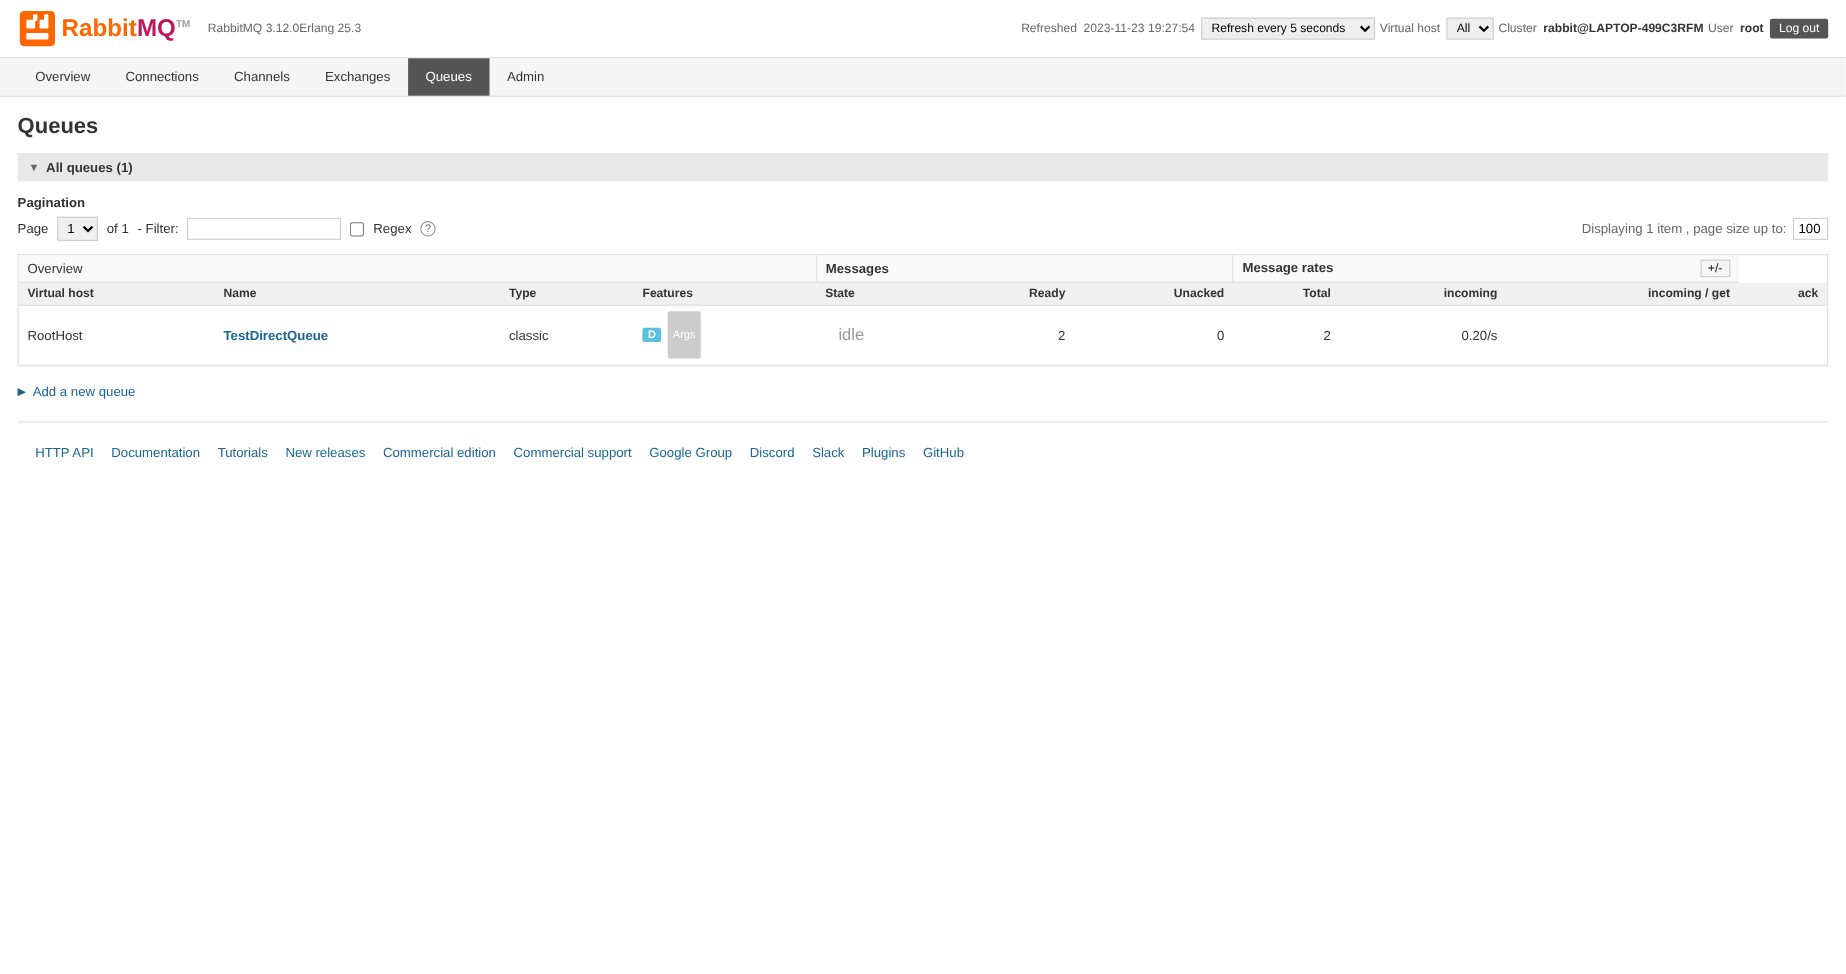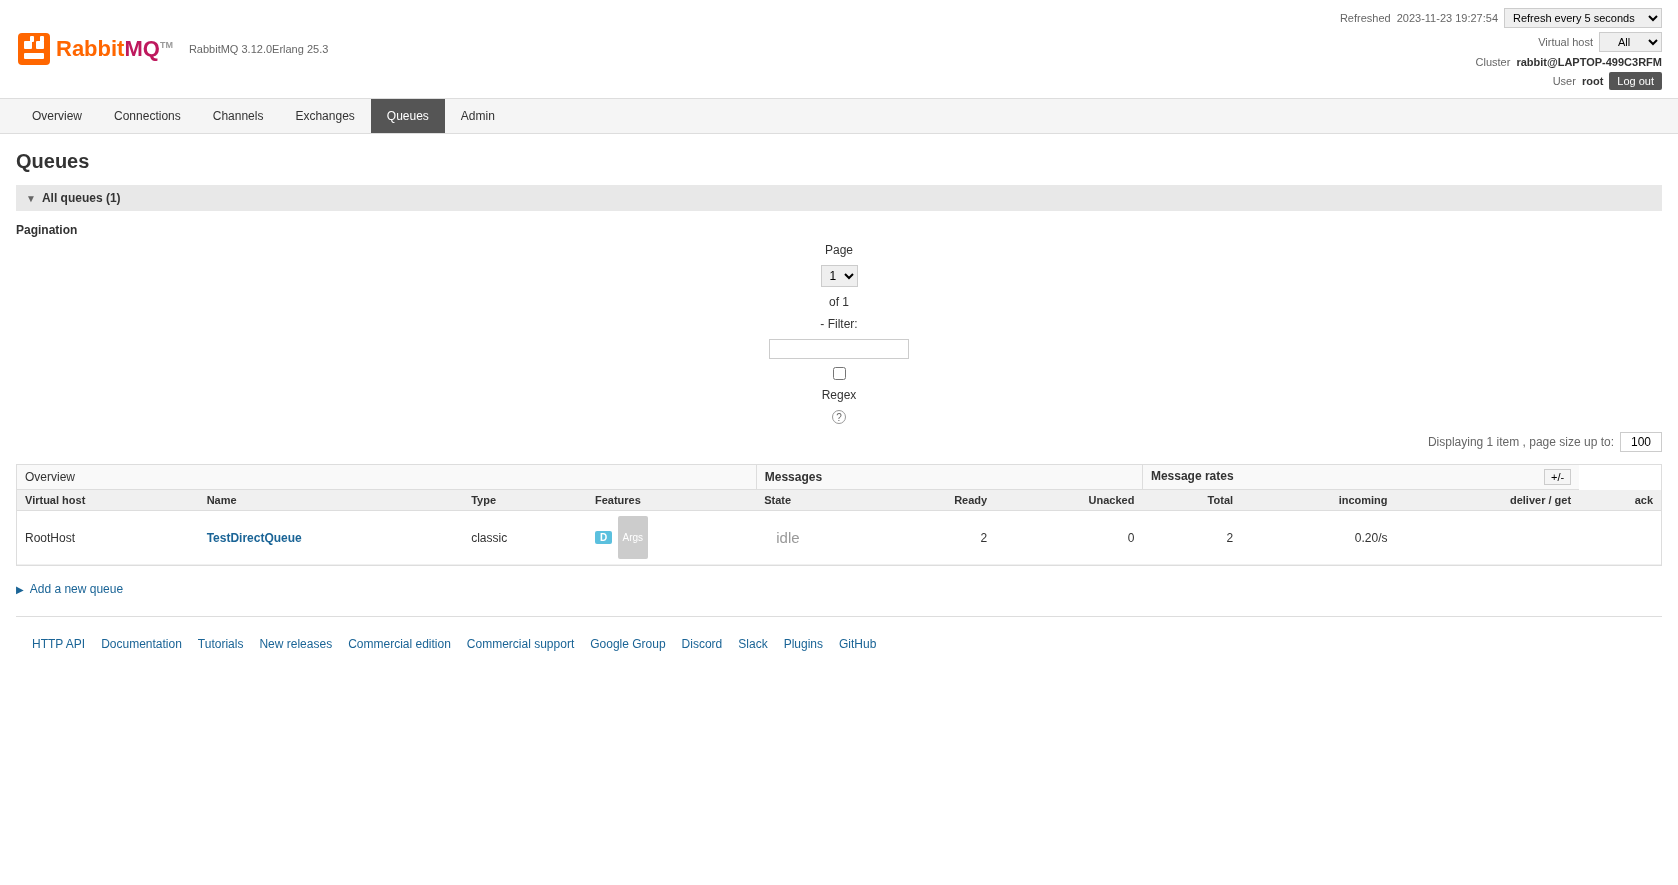--- a/index.html
+++ b/index.html
@@ -3,21 +3,21 @@
   <meta charset="utf-8">
   <style>
     * { box-sizing: border-box; margin: 0; padding: 0; }
     body { font-family: Arial, Helvetica, sans-serif; font-size: 12px; color: #333; background: #fff; }
 
     
     #header { display: flex; align-items: center; padding: 8px 16px; border-bottom: 1px solid #ddd; background: #fff; }
     #logo-area { display: flex; align-items: center; gap: 16px; flex: 1; }
     .version-info { font-size: 11px; color: #666; display: flex; gap: 0; }
 
-    #top-right { display: flex; flex-direction: column; align-items: flex-end; gap: 4px; font-size: 11px; color: #666; }
+    #top-right { display: flex; flex-direction: row; gap: 4px; font-size: 11px; color: #666; }
     .refresh-row { display: flex; align-items: center; gap: 6px; }
     .refresh-select { font-size: 11px; padding: 2px 4px; border: 1px solid #ccc; }
     .info-row { display: flex; align-items: center; gap: 6px; }
     .cluster-label { color: #666; }
     .cluster-name { color: #333; font-weight: bold; }
     .user-label { color: #666; }
     .user-name { color: #333; font-weight: bold; }
     .logout-btn { background: #555; color: #fff; border: none; padding: 3px 8px; cursor: pointer; font-size: 11px; border-radius: 2px; }
 
     
@@ -29,28 +29,28 @@
     #main { padding: 16px; }
     h1.page-title { font-size: 20px; font-weight: bold; color: #333; margin-bottom: 12px; }
 
     
     .section-header { display: flex; align-items: center; gap: 6px; background: #e8e8e8; padding: 6px 10px; margin-bottom: 12px; cursor: pointer; font-size: 12px; font-weight: bold; }
     .section-chevron { font-size: 10px; color: #666; }
 
     
     .pagination-section { margin-bottom: 12px; }
     .pagination-label { font-size: 12px; font-weight: bold; margin-bottom: 6px; }
-    .pagination-row { display: flex; align-items: center; gap: 8px; font-size: 12px; flex-direction: column; }
+    .pagination-row { display: flex; align-items: center; gap: 8px; font-size: 12px; }
     .page-select { padding: 2px 4px; border: 1px solid #ccc; font-size: 12px; }
     .filter-input { padding: 2px 6px; border: 1px solid #ccc; font-size: 12px; width: 140px; }
     .regex-checkbox { cursor: pointer; }
     .regex-label { cursor: pointer; }
     .regex-help { display: inline-flex; align-items: center; justify-content: center; width: 14px; height: 14px; border: 1px solid #999; border-radius: 50%; font-size: 10px; color: #666; cursor: pointer; }
     .display-info { margin-left: auto; font-size: 12px; color: #666; display: flex; align-items: center; gap: 6px; }
-    .page-size-input { padding: 2px 4px; border: 1px solid #ccc; font-size: 12px; width: 42px; text-align: center; }
+    .page-size-input { padding: 2px 4px; border: 1px solid #ccc; font-size: 12px; width: 32px; text-align: left; }
 
     
     .table-wrapper { border: 1px solid #ddd; margin-bottom: 16px; }
     table { width: 100%; border-collapse: collapse; font-size: 12px; }
     thead tr.group-header th { padding: 4px 8px; text-align: left; background: #f9f9f9; border-bottom: 1px solid #ddd; font-weight: normal; color: #333; }
     thead tr.group-header th.messages-group { color: #333; font-weight: bold; border-left: 1px solid #ddd; }
     thead tr.group-header th.rates-group { color: #333; font-weight: bold; border-left: 1px solid #ddd; }
     thead tr.col-header th { padding: 4px 8px; text-align: left; background: #f0f0f0; border-bottom: 1px solid #ddd; font-weight: bold; font-size: 11px; color: #333; }
     thead tr.col-header th.num { text-align: right; }
     tbody tr td { padding: 5px 8px; border-bottom: 1px solid #f0f0f0; vertical-align: middle; }
@@ -106,21 +106,21 @@
       <select class="refresh-select">
         <option>Refresh every 5 seconds</option>
         <option>Refresh every 10 seconds</option>
         <option>Refresh every 30 seconds</option>
         <option>Refresh every 60 seconds</option>
         <option>Disable</option>
       </select>
     </div>
     <div class="info-row">
       <span class="cluster-label">Virtual host</span>
-      <select style="font-size:11px;padding:2px 14px;border:1px solid #ccc;">
+      <select style="font-size:11px;padding:2px 4px;border:1px solid #ccc;">
         <option>All</option>
         <option>/</option>
       </select>
     </div>
     <div class="info-row">
       <span class="cluster-label">Cluster</span>
       <span class="cluster-name">rabbit@LAPTOP-499C3RFM</span>
     </div>
     <div class="info-row">
       <span class="user-label">User</span>
@@ -185,21 +185,21 @@
         <tr class="col-header">
           <th>Virtual host</th>
           <th>Name</th>
           <th>Type</th>
           <th>Features</th>
           <th>State</th>
           <th class="num">Ready</th>
           <th class="num">Unacked</th>
           <th class="num">Total</th>
           <th class="num">incoming</th>
-          <th class="num">deliver / get</th>
+          <th class="num">incoming / get</th>
           <th class="num">ack</th>
         </tr>
       </thead>
       <tbody>
         <tr>
           <td>RootHost</td>
           <td>
             <a class="queue-name-link">TestDirectQueue</a>
           </td>
           <td>classic</td>

